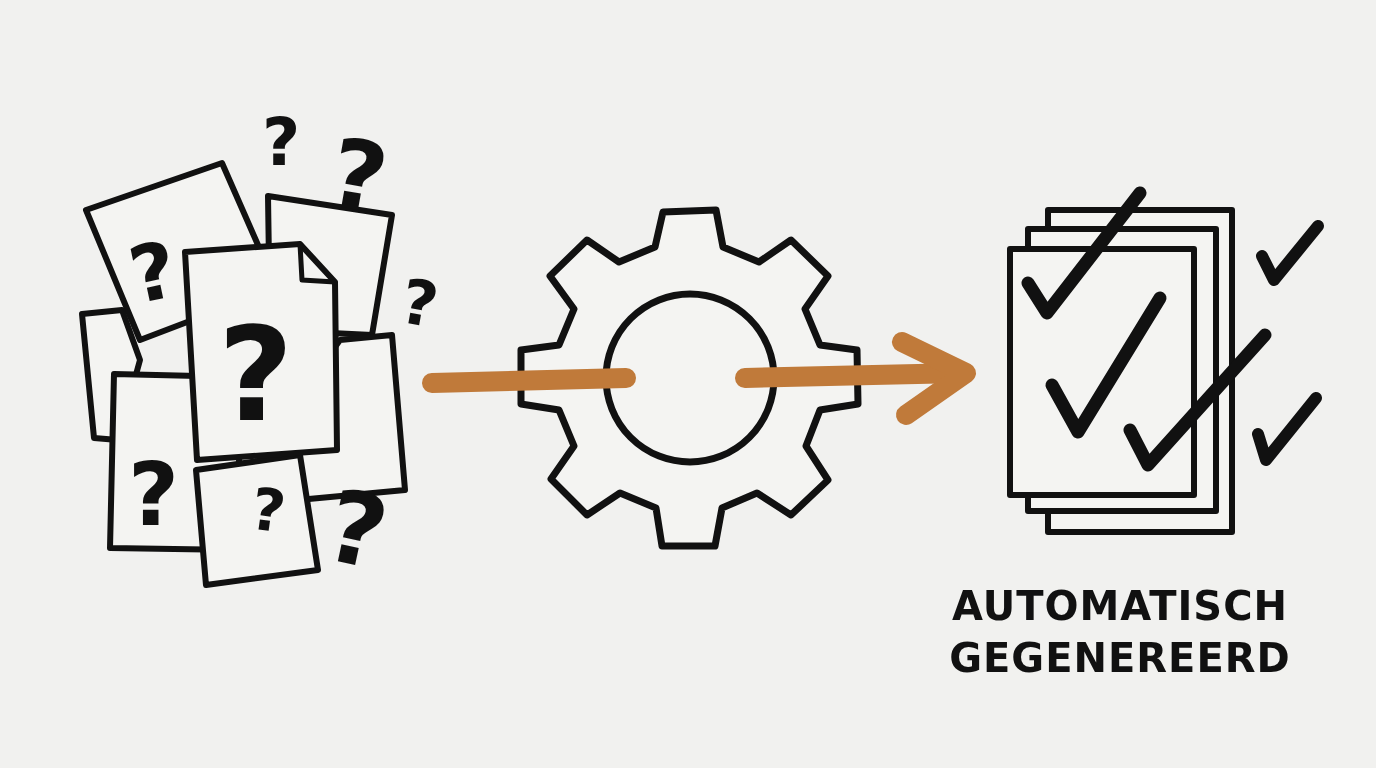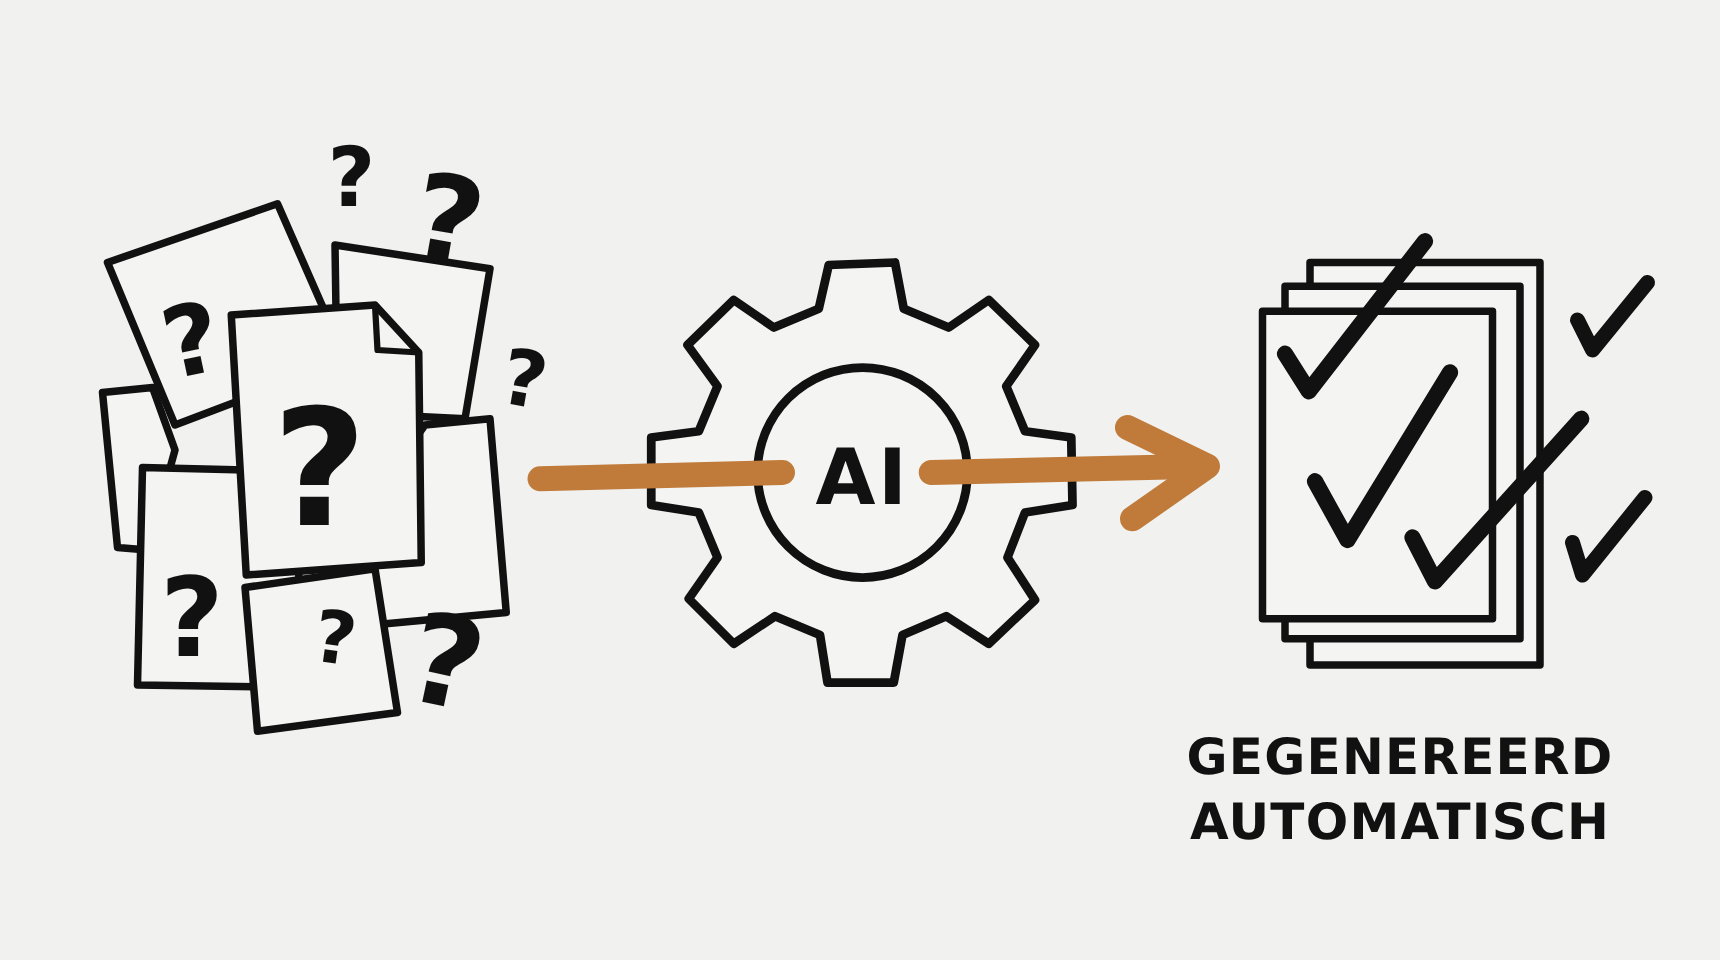--- a/index.html
+++ b/index.html
@@ -65,31 +65,30 @@
          L550,276 L587,240 L619,262 L655,247 Z"></path>
     <circle class="ink" cx="690" cy="378" r="84" style="fill:#f4f4f2"></circle>
   </svg>
 
   <svg width="1376" height="768">
     <path d="M432,383 L626,378" stroke="#c07a3a" stroke-width="20" stroke-linecap="round" fill="none"></path>
     <path d="M745,378 L962,373" stroke="#c07a3a" stroke-width="20" stroke-linecap="round" fill="none"></path>
     <path d="M902,342 L966,373 L906,415" stroke="#c07a3a" stroke-width="20" stroke-linecap="round" stroke-linejoin="round" fill="none"></path>
   </svg>
 
-  <div class="ai-label">AI</div>
 
   <svg width="1376" height="768">
     <rect class="paper" x="1048" y="210" width="184" height="322"></rect>
     <rect class="paper" x="1028" y="229" width="188" height="282"></rect>
     <rect class="paper" x="1010" y="249" width="184" height="246"></rect>
 
     <path class="ink" style="stroke-width:13" d="M1028,283 L1047,313 L1140,193"></path>
     <path class="ink" style="stroke-width:13" d="M1052,385 L1078,432 L1160,298"></path>
     <path class="ink" style="stroke-width:13" d="M1130,430 L1148,465 L1265,335"></path>
     <path class="ink" style="stroke-width:12" d="M1262,256 L1274,280 L1318,226"></path>
     <path class="ink" style="stroke-width:12" d="M1258,434 L1266,460 L1316,398"></path>
   </svg>
 
   <div class="caption">
+    <div>AUTOMATISCH</div>
     <div>GEGENEREERD</div>
-    <div>AUTOMATISCH</div>
   </div>
 </div>
 
 </body></html>

